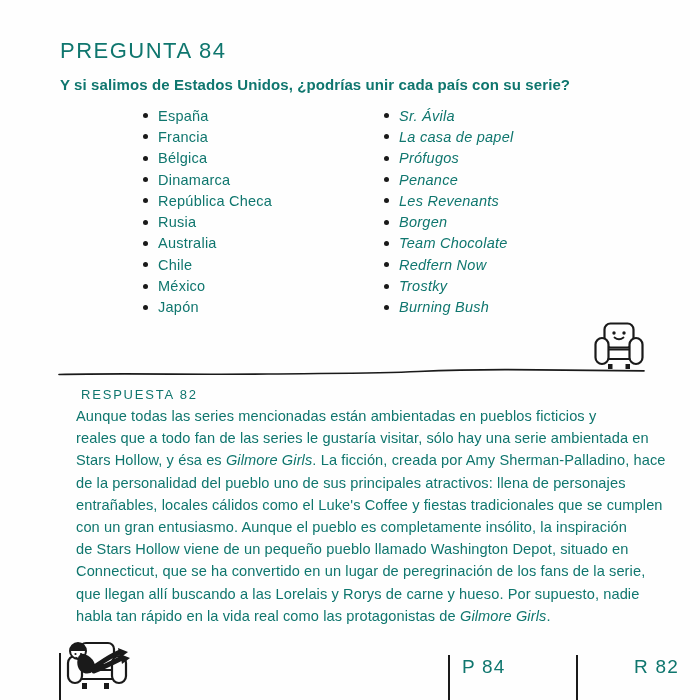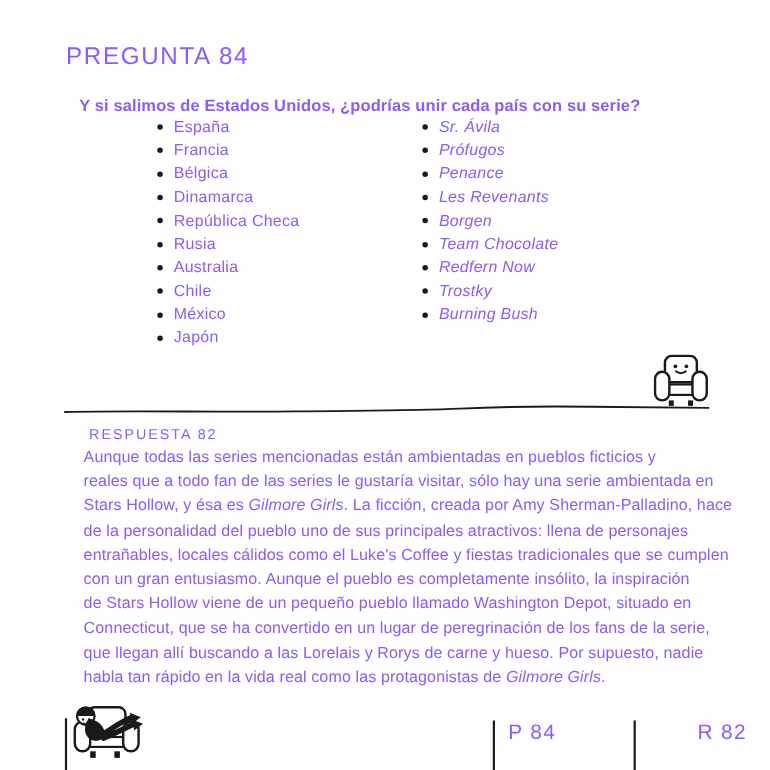--- a/index.html
+++ b/index.html
@@ -1,25 +1,25 @@
 <!DOCTYPE html>
 <html><head>
 <meta charset="utf-8">
 <style>
   html,body{margin:0;padding:0;background:#ffffff;}
   .page{
     position:relative;width:700px;height:700px;background:#fefefe;
-    font-family:"Liberation Sans",sans-serif;color:#8b5cf6;overflow:hidden;
+    font-family:"Liberation Sans",sans-serif;color:#0f766e;overflow:hidden;
   }
   .q-title{
     position:absolute;left:60px;top:38px;margin:0;
     font-size:22px;font-weight:400;letter-spacing:1.5px;
   }
   .q-prompt{
-    position:absolute;left:60px;top:76px;margin:12px;
+    position:absolute;left:60px;top:76px;margin:0;
     font-size:15px;font-weight:700;letter-spacing:.1px;white-space:nowrap;
   }
   ul.match-list{
     position:absolute;margin:0;padding:0;list-style:none;top:105px;
   }
   ul.match-list li{
     height:21.3px;display:flex;align-items:center;
     font-size:14.5px;letter-spacing:.25px;white-space:nowrap;
   }
   #countries{left:143px;}
@@ -97,20 +97,24 @@
       </li>
       <li>
         <span class="dot"></span>
         <span class="lab">Japón</span>
       </li>
     </ul>
   <ul class="match-list" id="series">
       <li>
         <span class="dot"></span>
         <span class="lab">Sr. Ávila</span>
+      </li>
+      <li>
+        <span class="dot"></span>
+        <span class="lab">La casa de papel</span>
       </li>
       <li>
         <span class="dot"></span>
         <span class="lab">Prófugos</span>
       </li>
       <li>
         <span class="dot"></span>
         <span class="lab">Penance</span>
       </li>
       <li>

